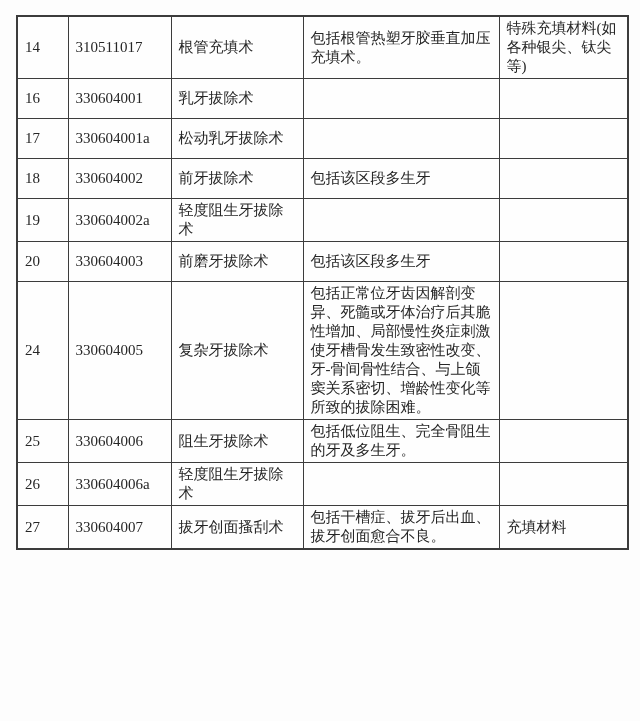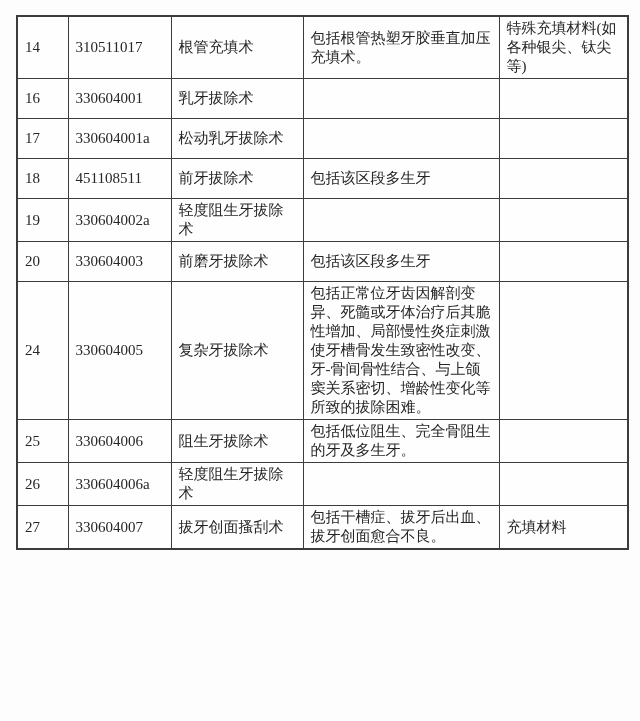--- a/index.html
+++ b/index.html
@@ -76,21 +76,21 @@
   </tr>
         <tr>
     <td class="c-num">17</td>
     <td class="c-code">330604001a</td>
     <td class="c-name">松动乳牙拔除术</td>
     <td class="c-desc"></td>
     <td class="c-note"></td>
   </tr>
         <tr>
     <td class="c-num">18</td>
-    <td class="c-code">451108511</td>
+    <td class="c-code">330604002</td>
     <td class="c-name">前牙拔除术</td>
     <td class="c-desc">包括该区段多生牙</td>
     <td class="c-note"></td>
   </tr>
         <tr>
     <td class="c-num">19</td>
     <td class="c-code">330604002a</td>
     <td class="c-name">轻度阻生牙拔除术</td>
     <td class="c-desc"></td>
     <td class="c-note"></td>

